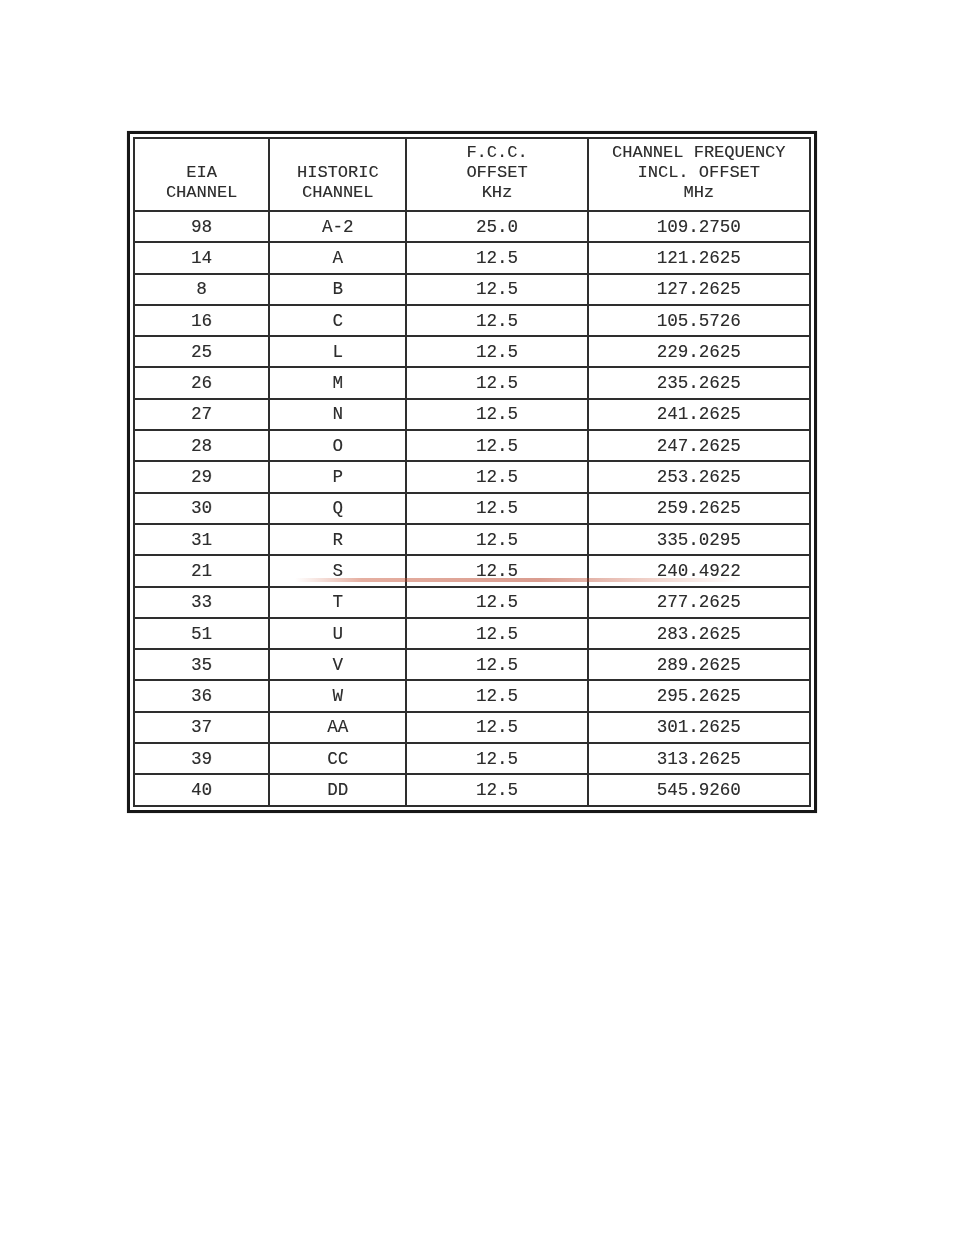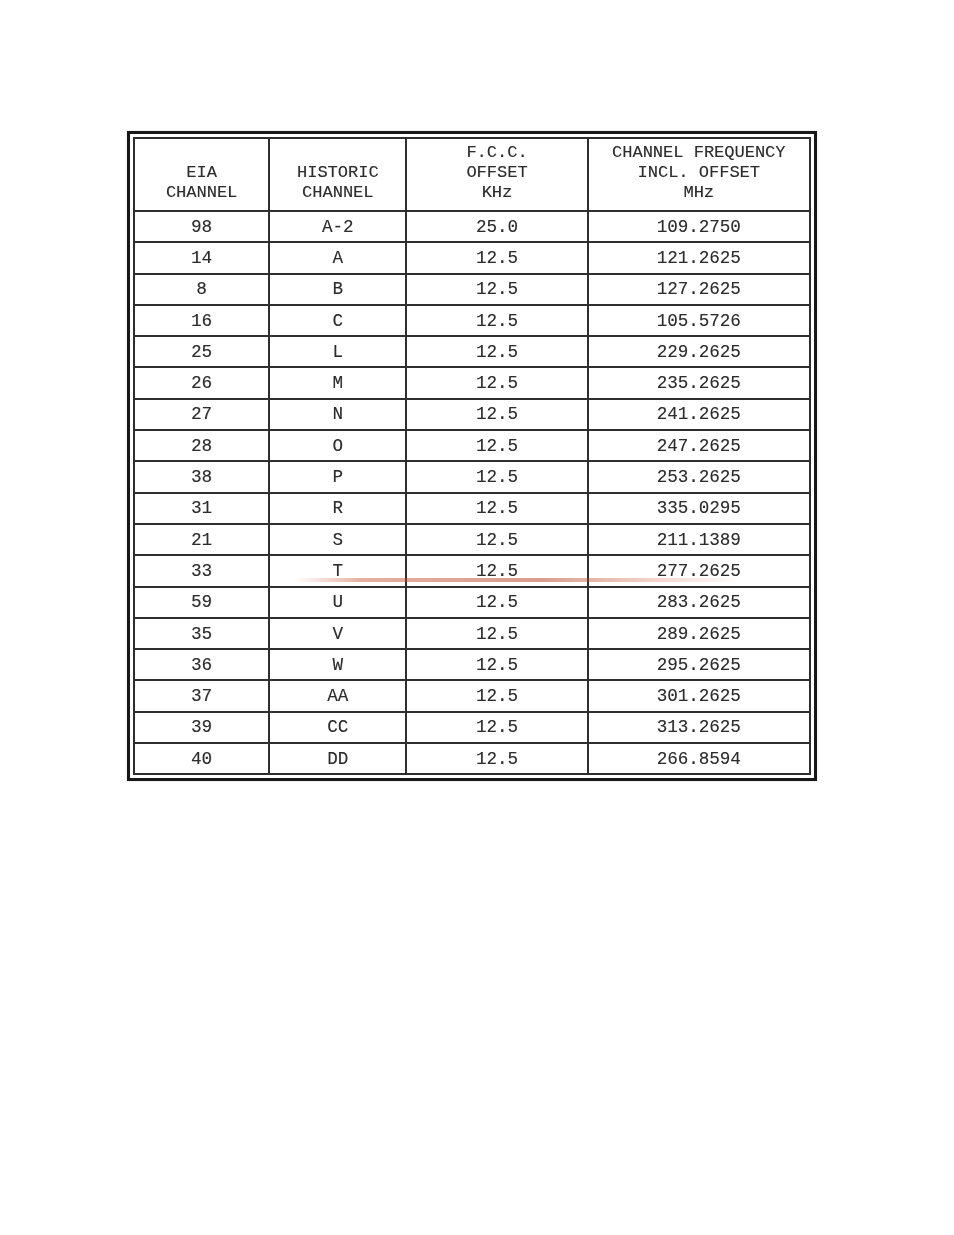--- a/index.html
+++ b/index.html
@@ -141,45 +141,51 @@
             <td>12.5</td>
             <td>241.2625</td>
           </tr>
           <tr>
             <td>28</td>
             <td>O</td>
             <td>12.5</td>
             <td>247.2625</td>
           </tr>
           <tr>
-            <td>38</td>
+            <td>29</td>
             <td>P</td>
             <td>12.5</td>
             <td>253.2625</td>
+          </tr>
+          <tr>
+            <td>30</td>
+            <td>Q</td>
+            <td>12.5</td>
+            <td>259.2625</td>
           </tr>
           <tr>
             <td>31</td>
             <td>R</td>
             <td>12.5</td>
             <td>335.0295</td>
           </tr>
           <tr>
             <td>21</td>
             <td>S</td>
             <td>12.5</td>
-            <td>211.1389</td>
+            <td>240.4922</td>
           </tr>
           <tr>
             <td>33</td>
             <td>T</td>
             <td>12.5</td>
             <td>277.2625</td>
           </tr>
           <tr>
-            <td>59</td>
+            <td>51</td>
             <td>U</td>
             <td>12.5</td>
             <td>283.2625</td>
           </tr>
           <tr>
             <td>35</td>
             <td>V</td>
             <td>12.5</td>
             <td>289.2625</td>
           </tr>
@@ -198,21 +204,21 @@
           <tr>
             <td>39</td>
             <td>CC</td>
             <td>12.5</td>
             <td>313.2625</td>
           </tr>
           <tr>
             <td>40</td>
             <td>DD</td>
             <td>12.5</td>
-            <td>266.8594</td>
+            <td>545.9260</td>
           </tr>
         </tbody>
     </table>
   </div>
 
   <div class="scan-artifact"></div>
 
 </div>
 
 </body></html>

